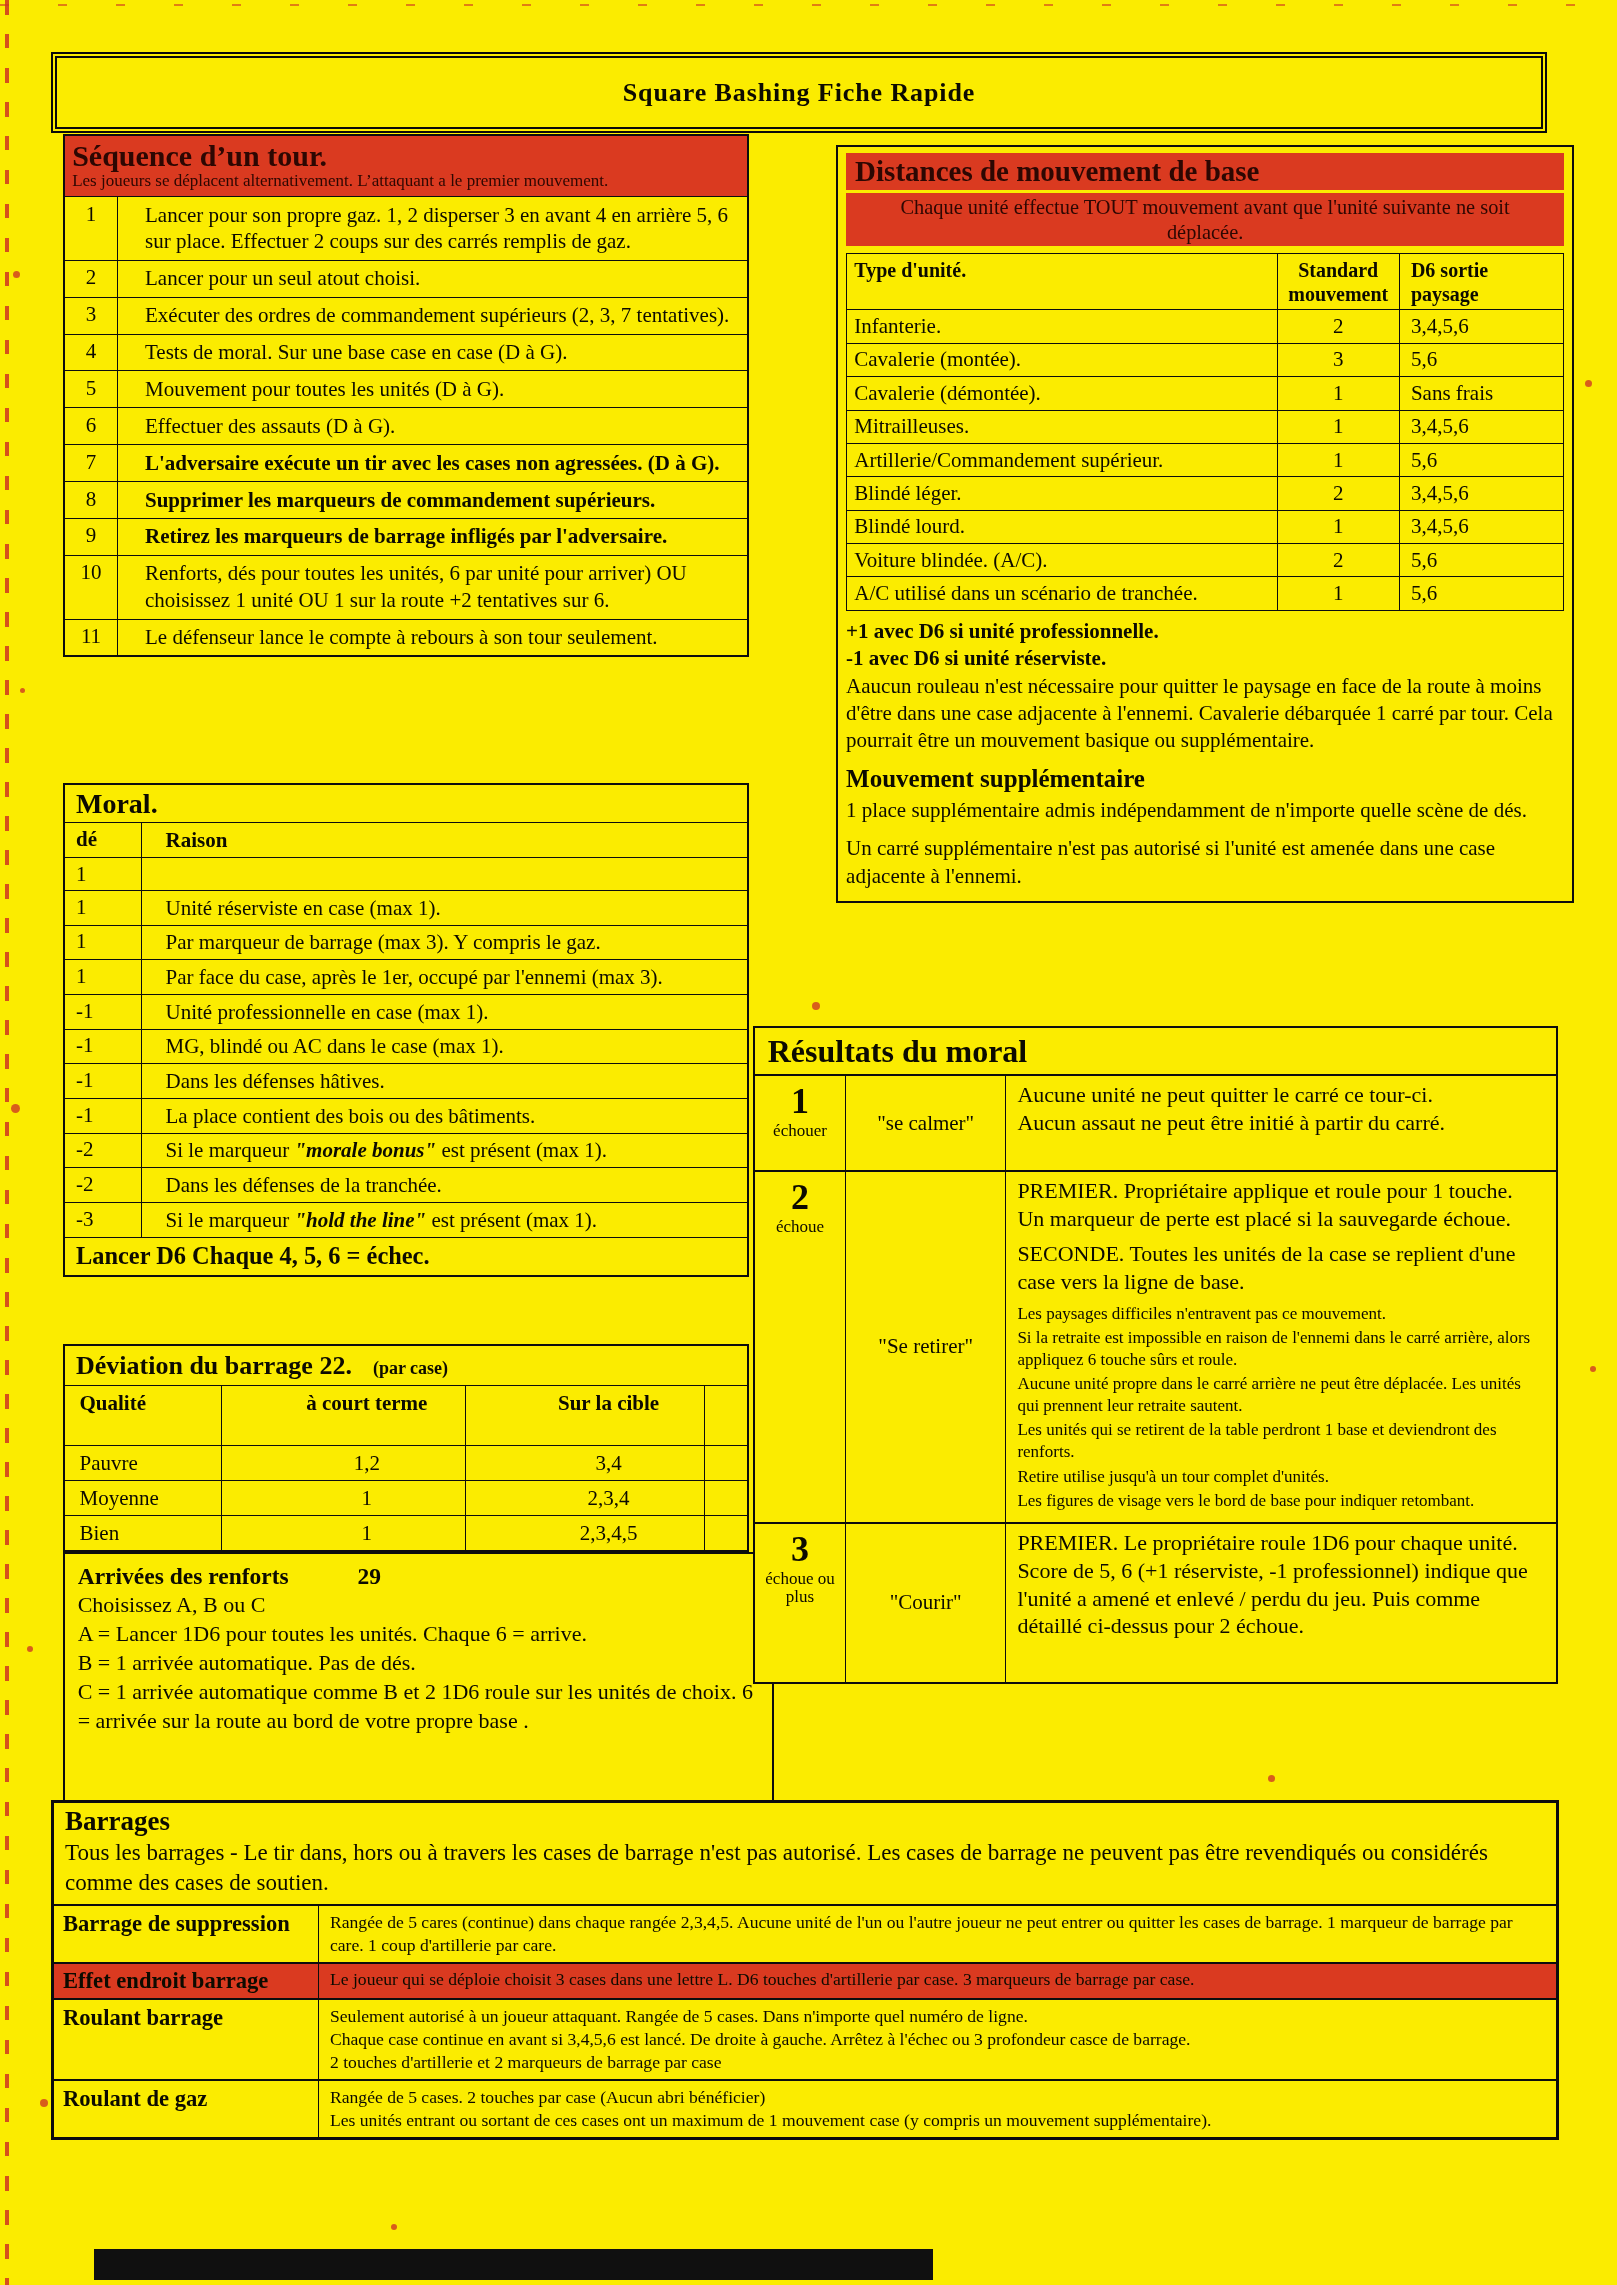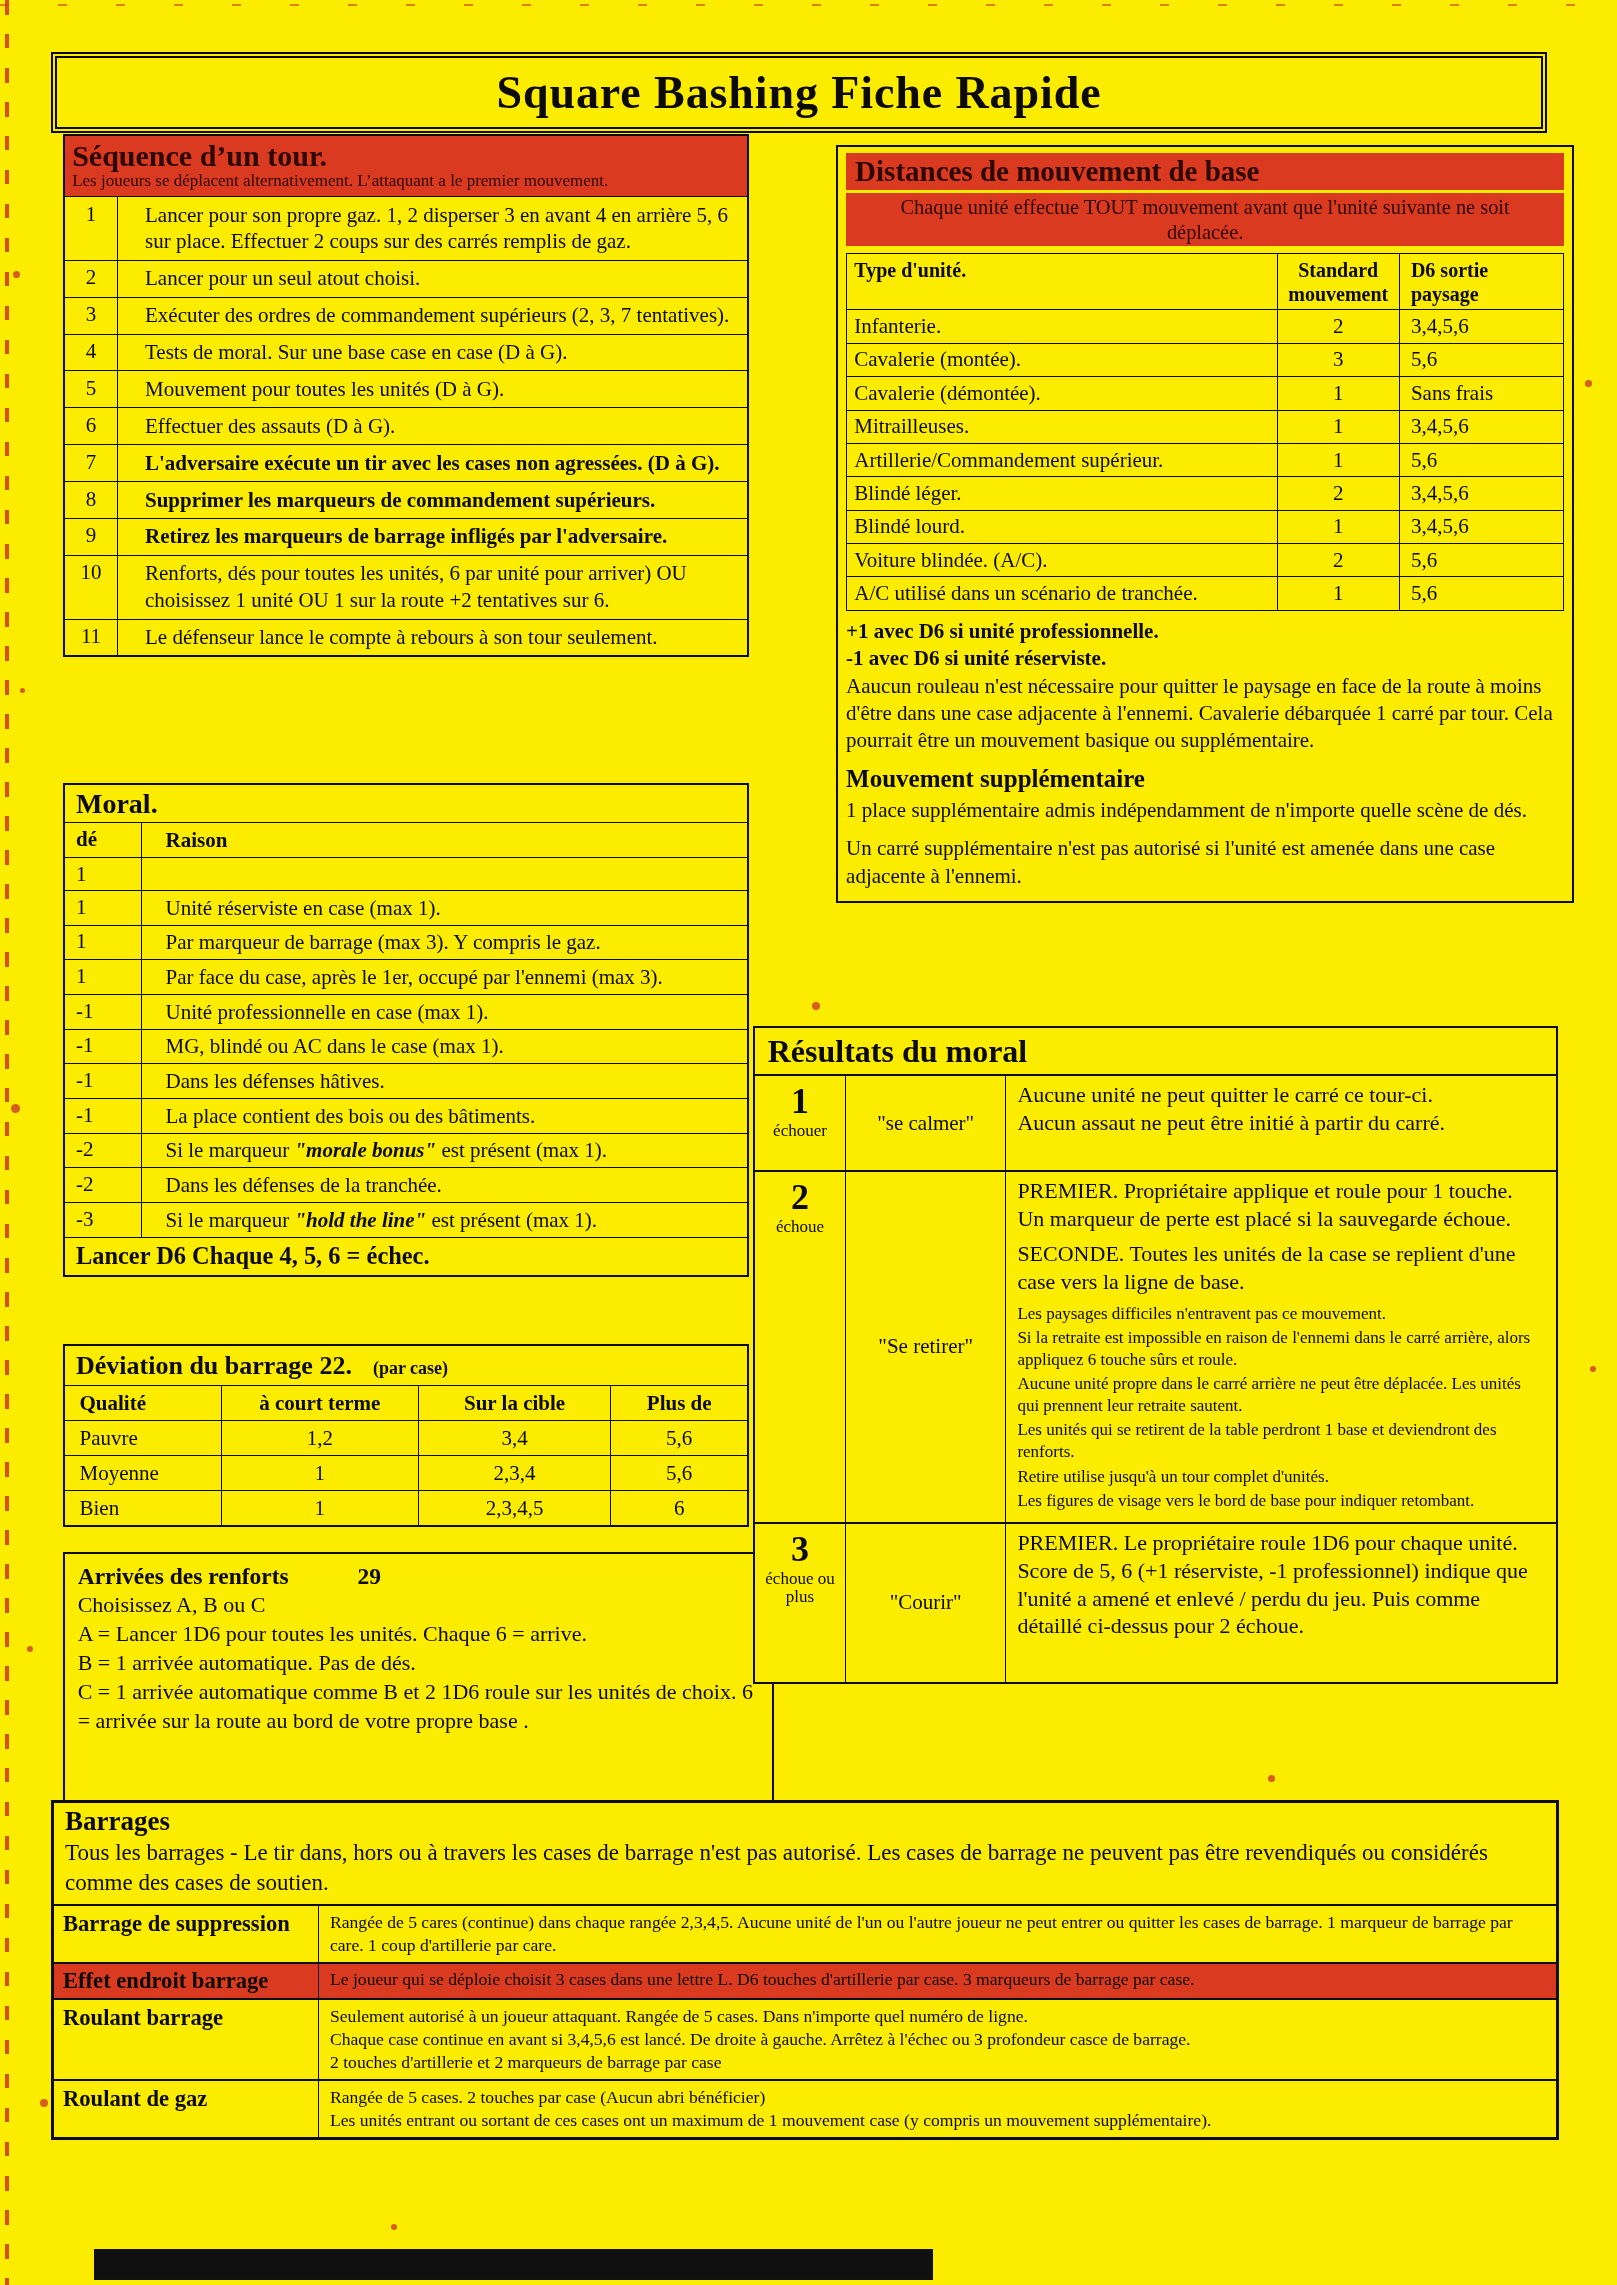--- a/index.html
+++ b/index.html
@@ -4,21 +4,21 @@
 <style>
   html,body{margin:0;padding:0;}
   body{background:#6e6e6e;font-family:"Liberation Serif","DejaVu Serif",serif;}
   .page{position:relative;width:1617px;height:2285px;background:#fbec00;overflow:hidden;color:#0d0b00;}
   .bold{font-weight:bold;}
   .boxed{position:absolute;border:2.7px solid #0d0d0d;background:#fbec00;}
   .red-bar{background:#da3a20;color:#2d0702;}
 
   
   .title-box{position:absolute;left:51px;top:52px;width:1484px;height:69px;border:6.3px double #0a0a0a;display:flex;align-items:center;justify-content:center;background:#fbec00;}
-  .title-box .t{font-size:46px;font-weight:bold;letter-spacing:0.9px;}
+  .title-box .t{font-size:26px;font-weight:bold;letter-spacing:0.9px;}
 
   
   .seq{left:63px;top:134px;width:682px;}
   .seq-head{padding:3.6px 7.2px 5.4px;}
   .seq-head .h1{font-size:30px;font-weight:bold;line-height:1.05;}
   .seq-head .h2{font-size:17px;line-height:1.15;}
   .seq-row{display:flex;border-top:1.8px solid #0d0d0d;}
   .seq-num{flex:0 0 52px;border-right:1.8px solid #0d0d0d;text-align:center;font-size:21px;padding:4.5px 0;}
   .seq-text{flex:1;font-size:21px;line-height:1.28;padding:4.5px 9px 4.5px 27px;}
   .seq-row.em .seq-text{font-weight:bold;}
@@ -30,21 +30,21 @@
   .moral-de{flex:0 0 65px;border-right:1.8px solid #0d0d0d;font-size:21px;padding:3.6px 0 3.6px 11px;}
   .moral-text{flex:1;font-size:21px;padding:3.6px 7.2px 3.6px 23.5px;line-height:1.26;}
   .moral-head .moral-de,.moral-head .moral-text{font-weight:bold;}
   .moral-footer{border-top:1.8px solid #0d0d0d;font-size:24.4px;font-weight:bold;padding:4.5px 11px;}
   .emph{font-weight:bold;font-style:italic;}
 
   
   .dev{left:63px;top:1344px;width:682px;}
   .dev-title{padding:4.5px 11px;font-size:26px;font-weight:bold;}
   .dev-title .note{font-size:18px;margin-left:14.5px;}
-  .dev-row{display:flex;border-top:1.8px solid #0d0d0d;}
+  .dev-row{display:flex;border-top:1.8px solid #0d0d0d;gap:47px;}
   .dev-c{border-right:1.8px solid #0d0d0d;font-size:21px;padding:4.5px 5.4px;text-align:center;}
   .dev-c.c3{border-right:none;}
   .dev-c.c0{flex:0 0 136px;text-align:left;padding-left:14.5px;}
   .dev-c.c1{flex:0 0 185px;}
   .dev-c.c2{flex:0 0 181px;}
   .dev-c.c3{flex:1;}
   .dev-head .dev-c{font-weight:bold;}
 
   
   .ren{left:63px;top:1552px;width:682px;min-height:228px;padding:9px 12.7px;}

